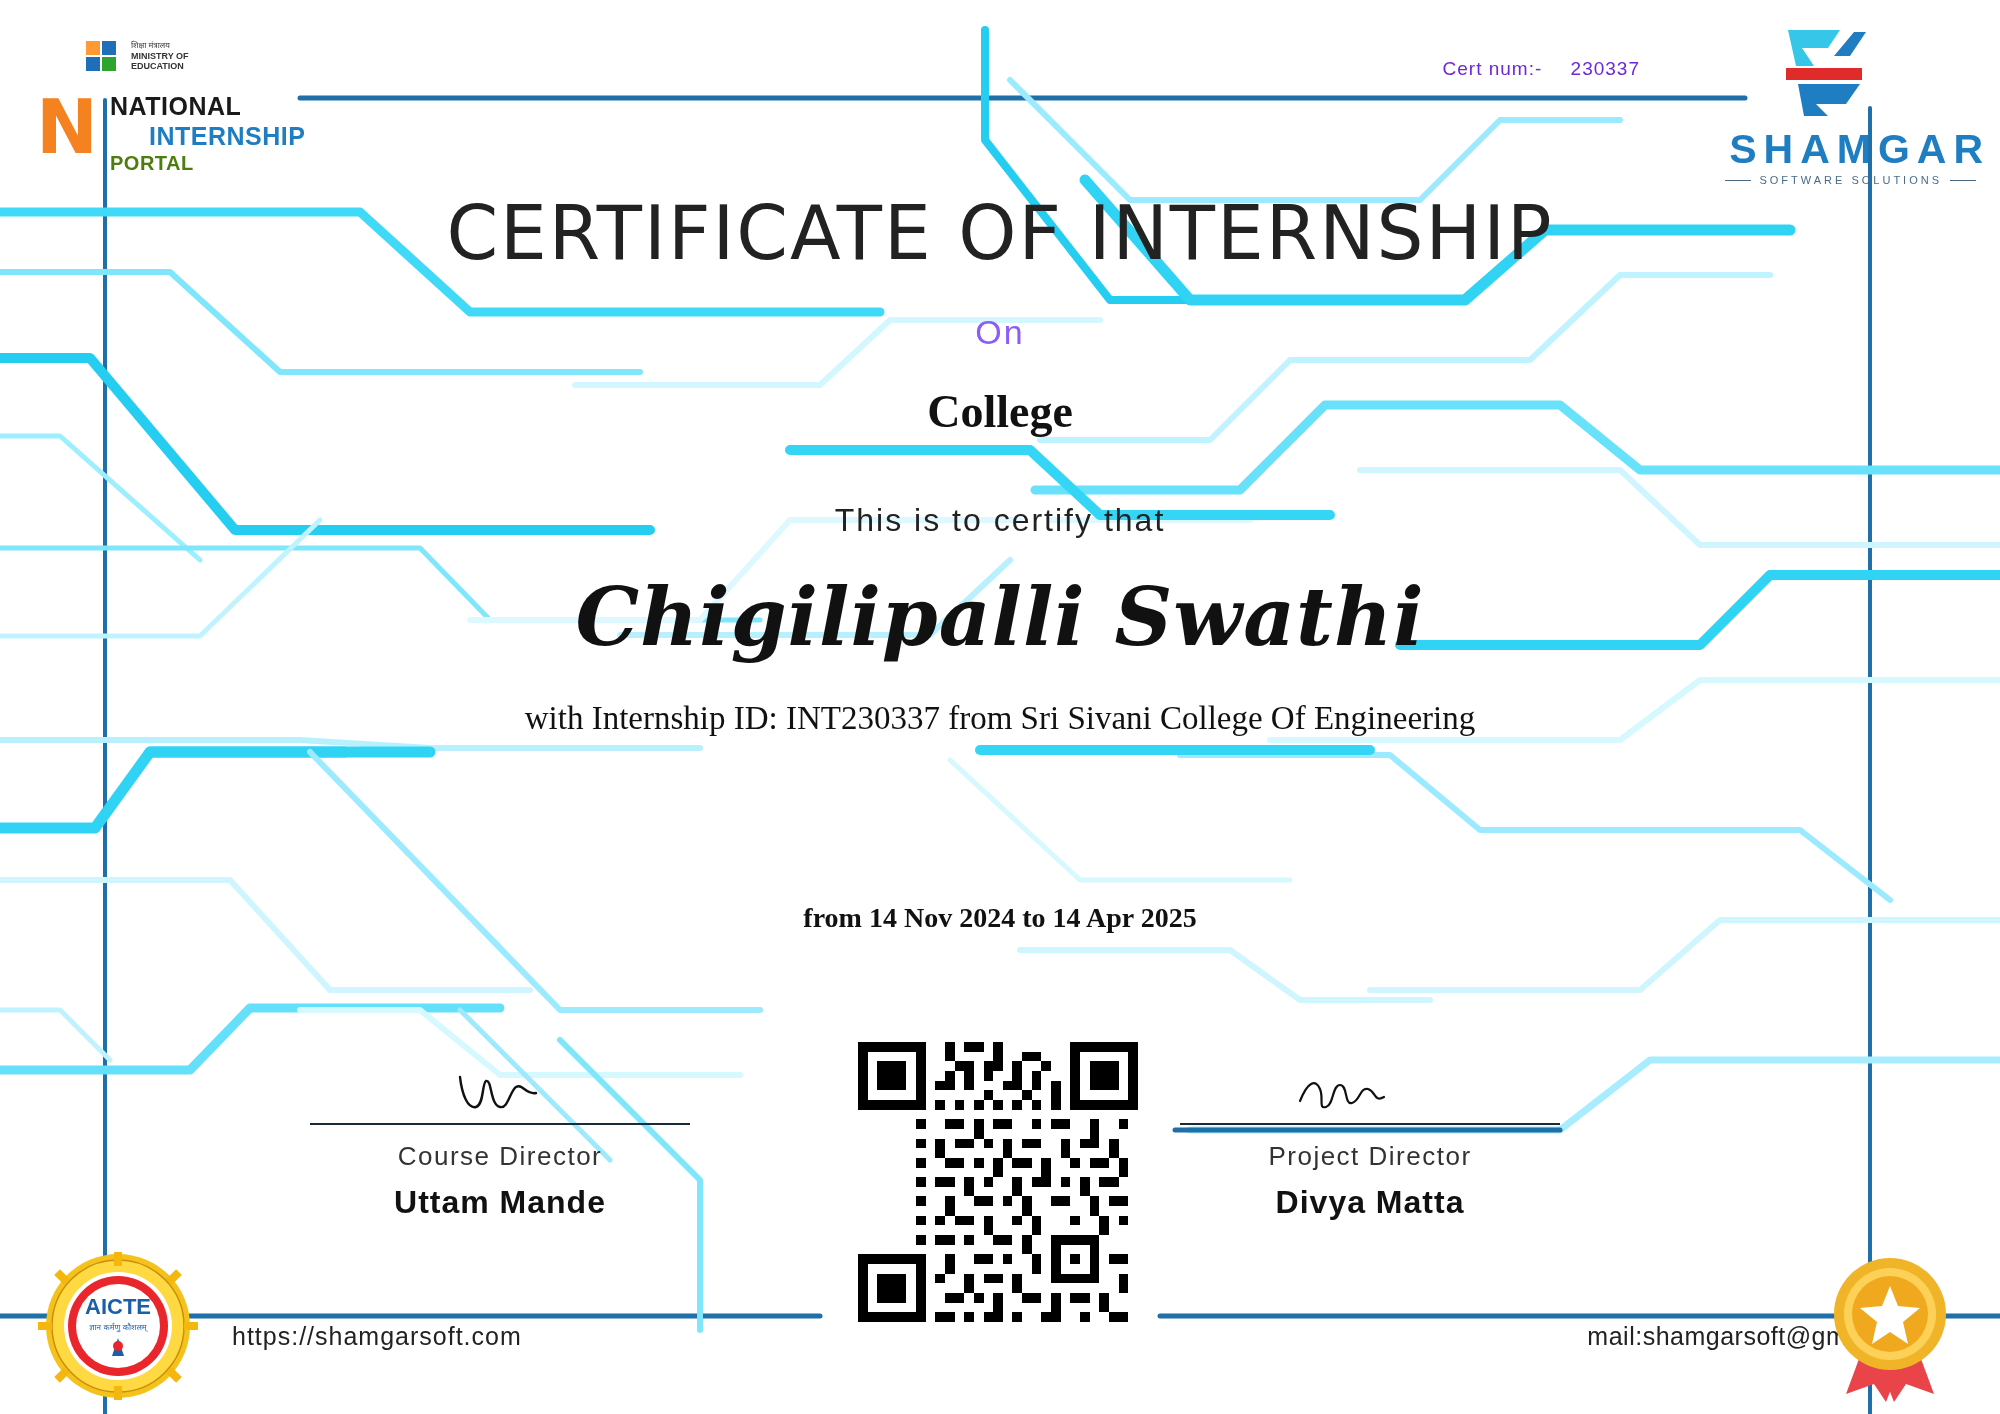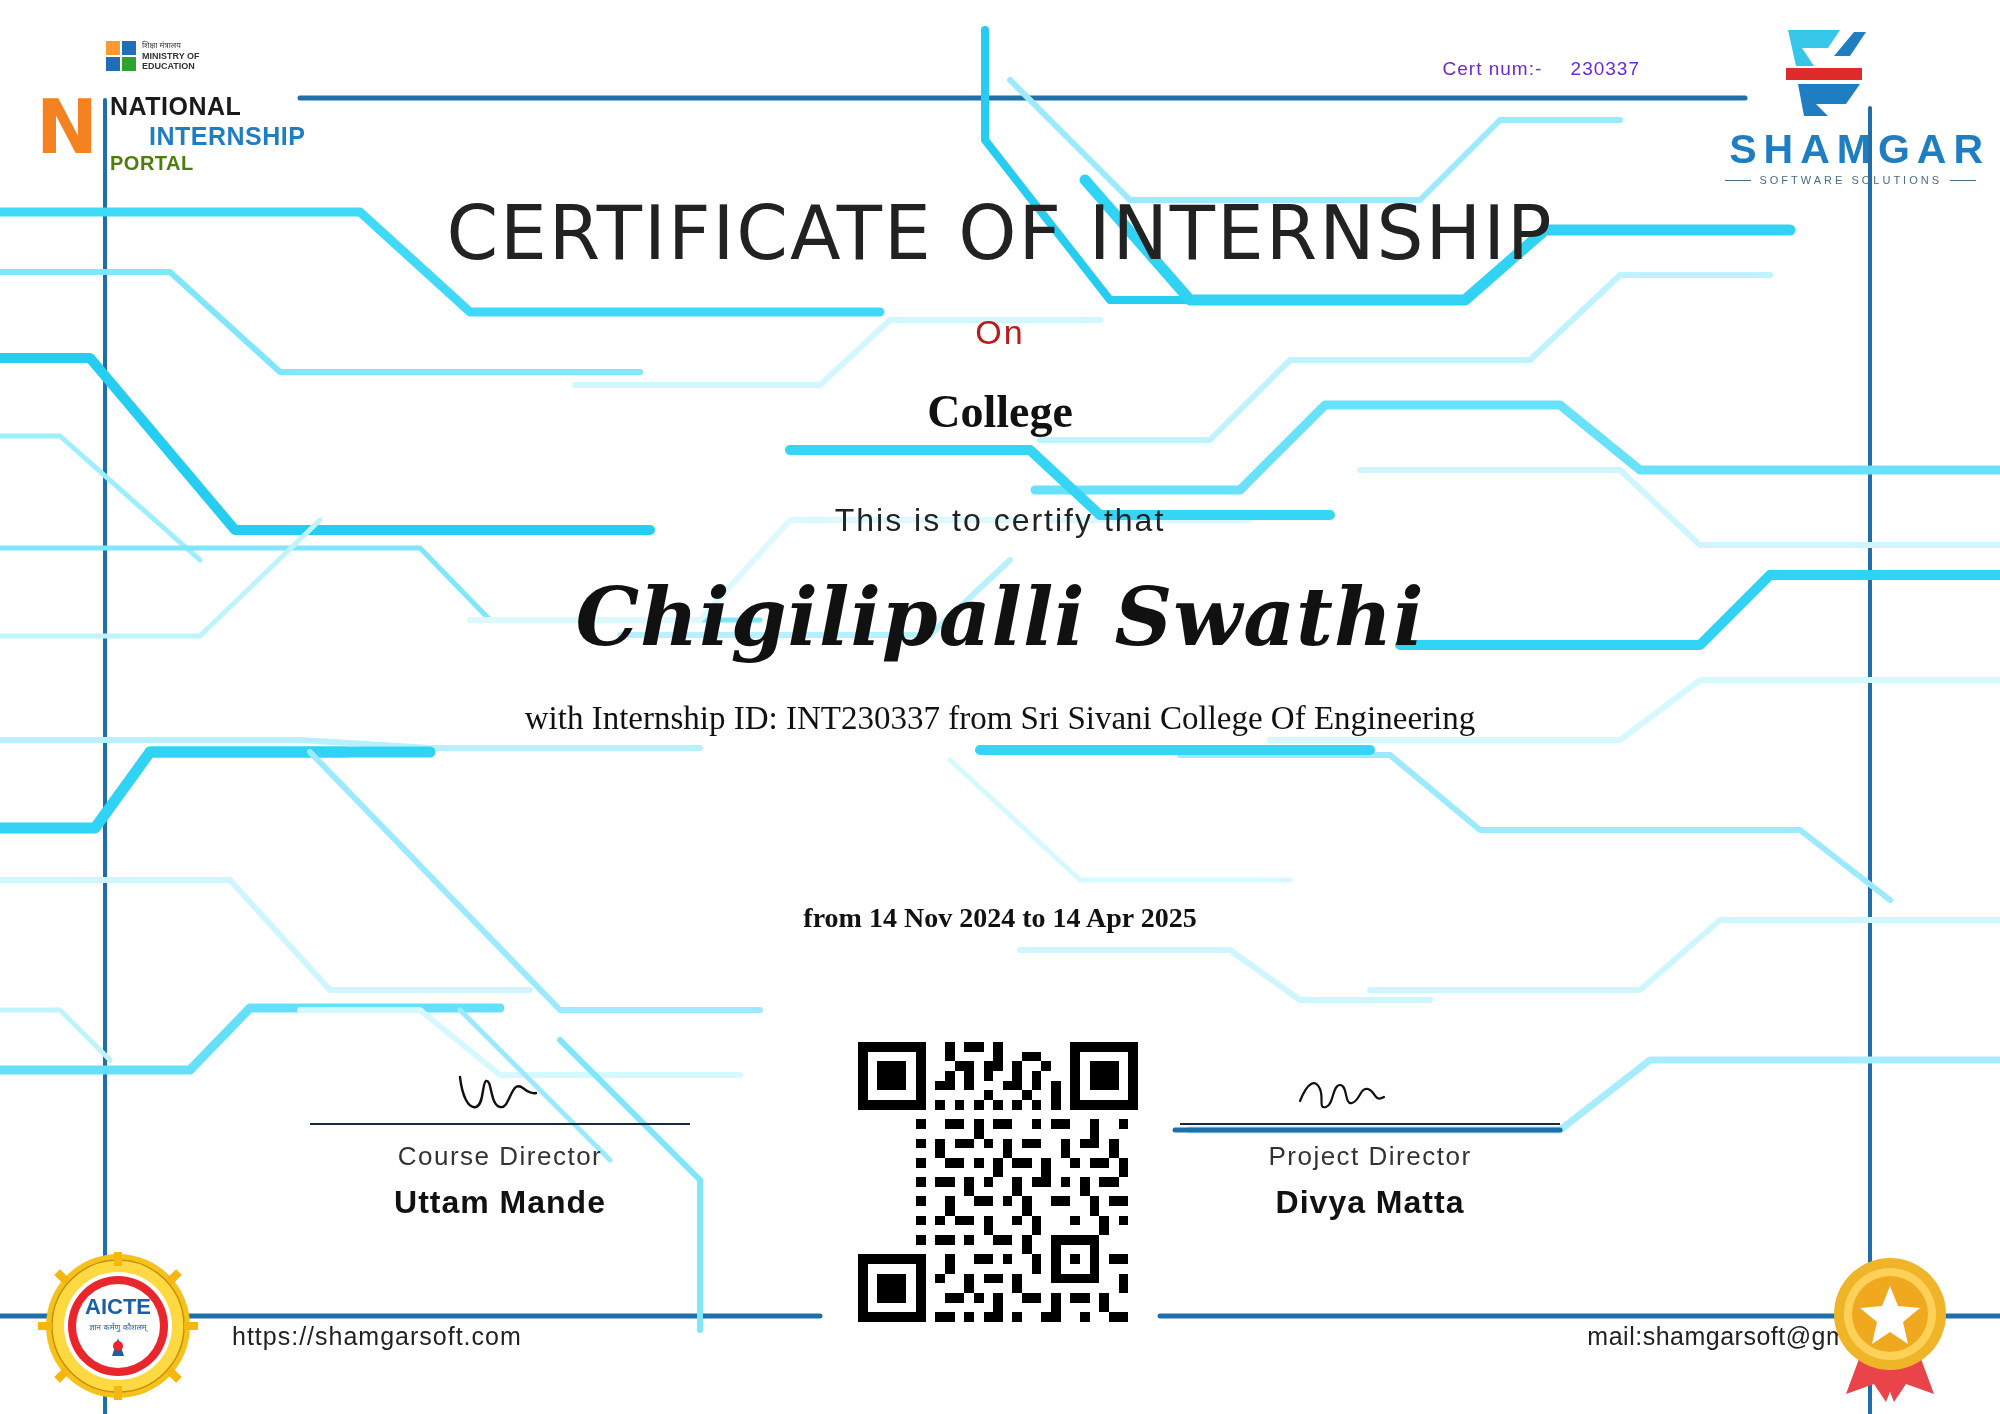--- a/index.html
+++ b/index.html
@@ -39,22 +39,21 @@
     height: 160px;
   }
   .nip-emblem {
     position: absolute;
     left: 58px;
     top: 2px;
     width: 128px;
     height: 56px;
     display: flex;
     align-items: center;
-    gap: 6px;
-    margin-left: 20px;
+    gap: 15px;
   }
   .nip-emblem .flagbox {
     width: 30px;
     height: 30px;
     position: relative;
   }
   .nip-emblem .flagbox i {
     position: absolute;
     display: block;
   }
@@ -166,21 +165,21 @@
     font-family: "DejaVu Sans", sans-serif;
     font-weight: normal;
   }
   .on {
     position: absolute;
     left: 0; right: 0;
     top: 313px;
     text-align: center;
     font-size: 34px;
     letter-spacing: 2px;
-    color: #b91c1c;
+    color: #8b5cf6;
   }
   .course {
     position: absolute;
     left: 0; right: 0;
     top: 385px;
     text-align: center;
     font-size: 46px;
     font-weight: bold;
     color: #111;
     font-family: "Liberation Serif", serif;

